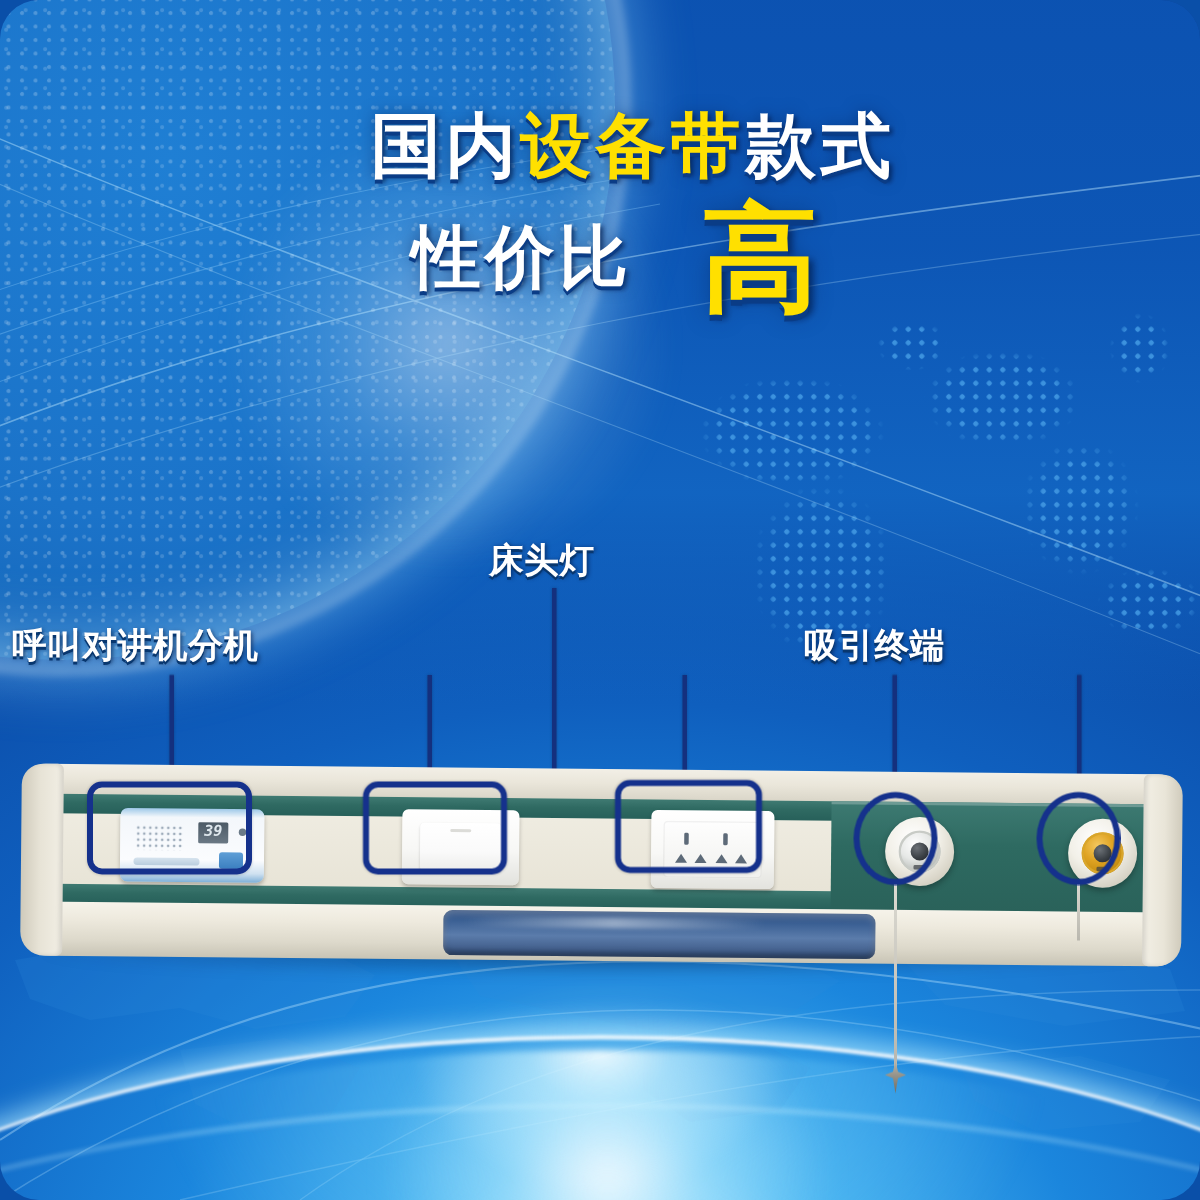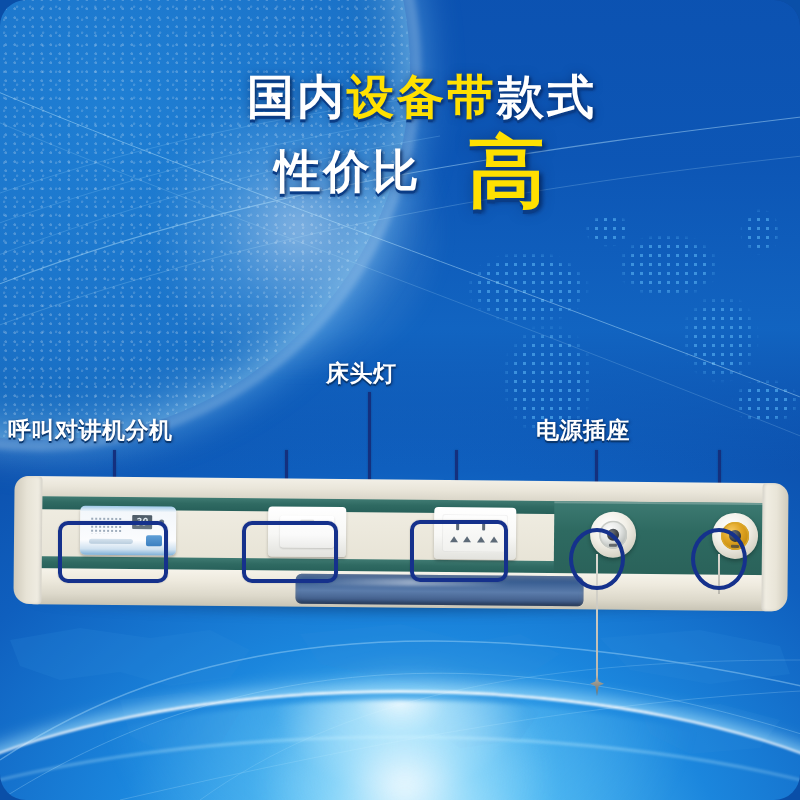--- a/index.html
+++ b/index.html
@@ -150,21 +150,21 @@
     font-size:23px; font-weight:700; color:#ffffff; white-space:nowrap;
     text-shadow:0 2px 0 #08376f, 1px 1px 3px rgba(0,20,60,.7);
     letter-spacing:.5px;
   }
   .lead-line{
     position:absolute; width:3px; background:#14307e;
     box-shadow:0 0 2px rgba(0,0,0,.25);
   }
 
   
-  .panel-wrap{ position:absolute; left:18px; top:476px; width:768px; height:150px;font-style:italic; }
+  .panel-wrap{ position:absolute; left:18px; top:509px; width:768px; height:150px;font-style:italic; }
   .panel-shadow{
     position:absolute; left:10px; top:116px; width:756px; height:26px;
     background:radial-gradient(ellipse at 50% 40%, rgba(0,20,60,.45) 0%, rgba(0,20,60,0) 72%);
     filter:blur(4px);
   }
   
   .panel{
     position:absolute; left:0; top:0; width:768px; height:128px;
     transform:rotate(0.55deg);
     transform-origin:left center;
@@ -383,21 +383,21 @@
       <span class="tw">国内</span><span class="ty">设备带</span><span class="tw">款式</span>
     </div>
     <div class="line2wrap">
       <span class="line2">性价比</span>
       <span class="big-gao">高</span>
     </div>
   </div>
 
   <div class="callout-label" style="left:8px;  top:415px;text-align:center;">呼叫对讲机分机</div>
   <div class="callout-label" style="left:326px;top:358px;">床头灯</div>
-  <div class="callout-label" style="left:536px;top:415px;">电源插座</div>
+  <div class="callout-label" style="left:536px;top:415px;">吸引终端</div>
 
   <div class="lead-line" style="left:113px;top:450px;height:82px;"></div>
   <div class="lead-line" style="left:285px;top:450px;height:82px;"></div>
   <div class="lead-line" style="left:368px;top:392px;height:210px;"></div>
   <div class="lead-line" style="left:455px;top:450px;height:80px;"></div>
   <div class="lead-line" style="left:595px;top:450px;height:85px;"></div>
   <div class="lead-line" style="left:718px;top:450px;height:85px;"></div>
 
   <div class="panel-wrap">
     <div class="panel-shadow"></div>

